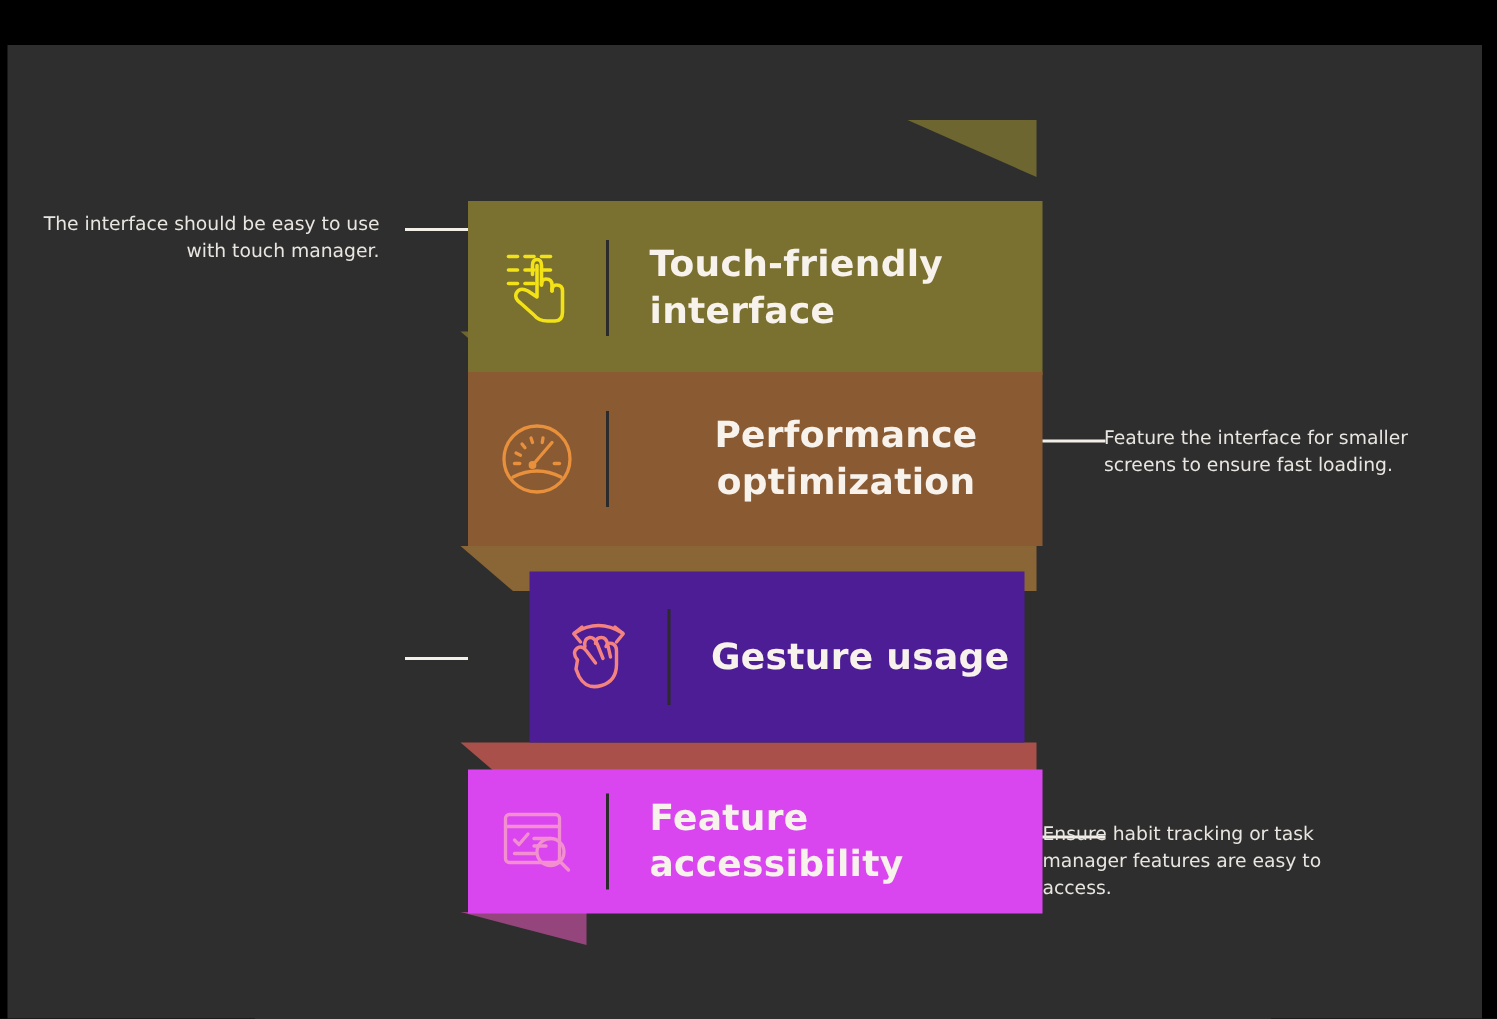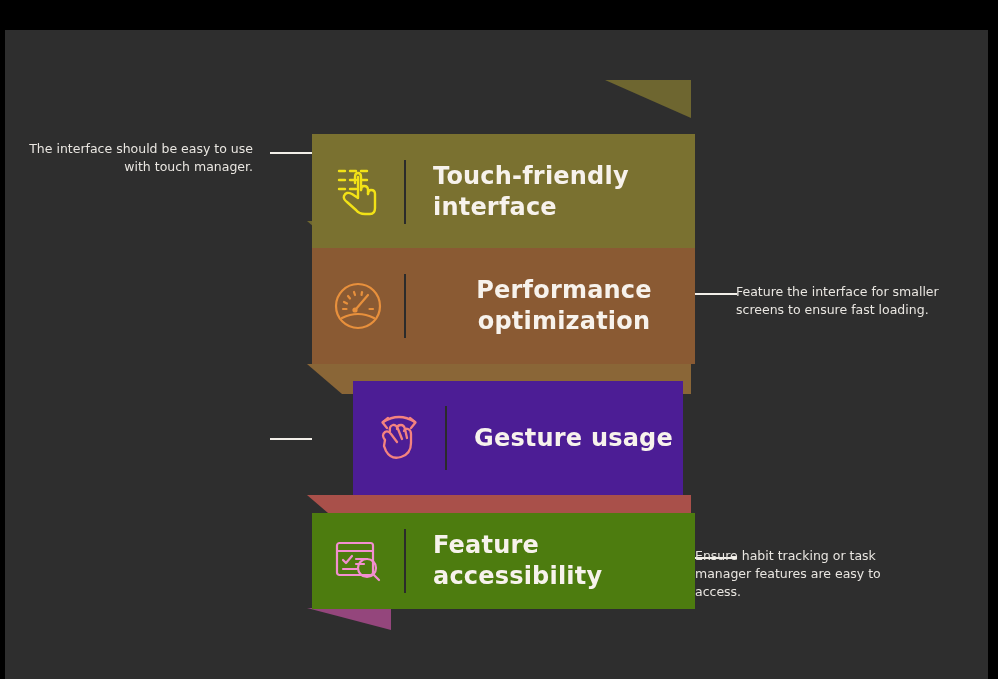--- a/index.html
+++ b/index.html
@@ -136,21 +136,21 @@
           <path d="M14 30 Q10 25 14 22 Q17 20 20 24 L26 32"></path>
           <path d="M19 21 Q18 16 22 15 Q25 14.5 27 19 L31 29"></path>
           <path d="M26 19 Q26 15 30 15 Q33 15 34 19 L36 28"></path>
           <path d="M33 21 Q34 18 37 19 Q40 20 40 24 L40 33 Q40 44 30 47 Q20 50 15 41 L13 36 L14 30"></path>
         </svg>
       </div>
       <div class="divider"></div>
       <div class="bar-title">Gesture usage</div>
     </div>
 
-    <div class="bar" style="left:307px; top:483px; width:383px; height:96px; background:#4d7c0f;">
+    <div class="bar" style="left:307px; top:483px; width:383px; height:96px; background:#d946ef;">
       <div class="bar-icon">
         <svg width="54" height="48" viewBox="0 0 54 48" fill="none" stroke="#f38fd0" stroke-width="2.2" stroke-linecap="round" stroke-linejoin="round">
           <rect x="6" y="6" width="36" height="32" rx="2.5"></rect>
           <line x1="6" y1="14" x2="42" y2="14"></line>
           <polyline points="12,23 15,26 21,19"></polyline>
           <line x1="25" y1="22" x2="36" y2="22"></line>
           <line x1="25" y1="27" x2="33" y2="27"></line>
           <line x1="12" y1="32" x2="26" y2="32"></line>
           <circle cx="36" cy="31" r="9" fill="none"></circle>
           <line x1="43" y1="38" x2="48" y2="43"></line>

